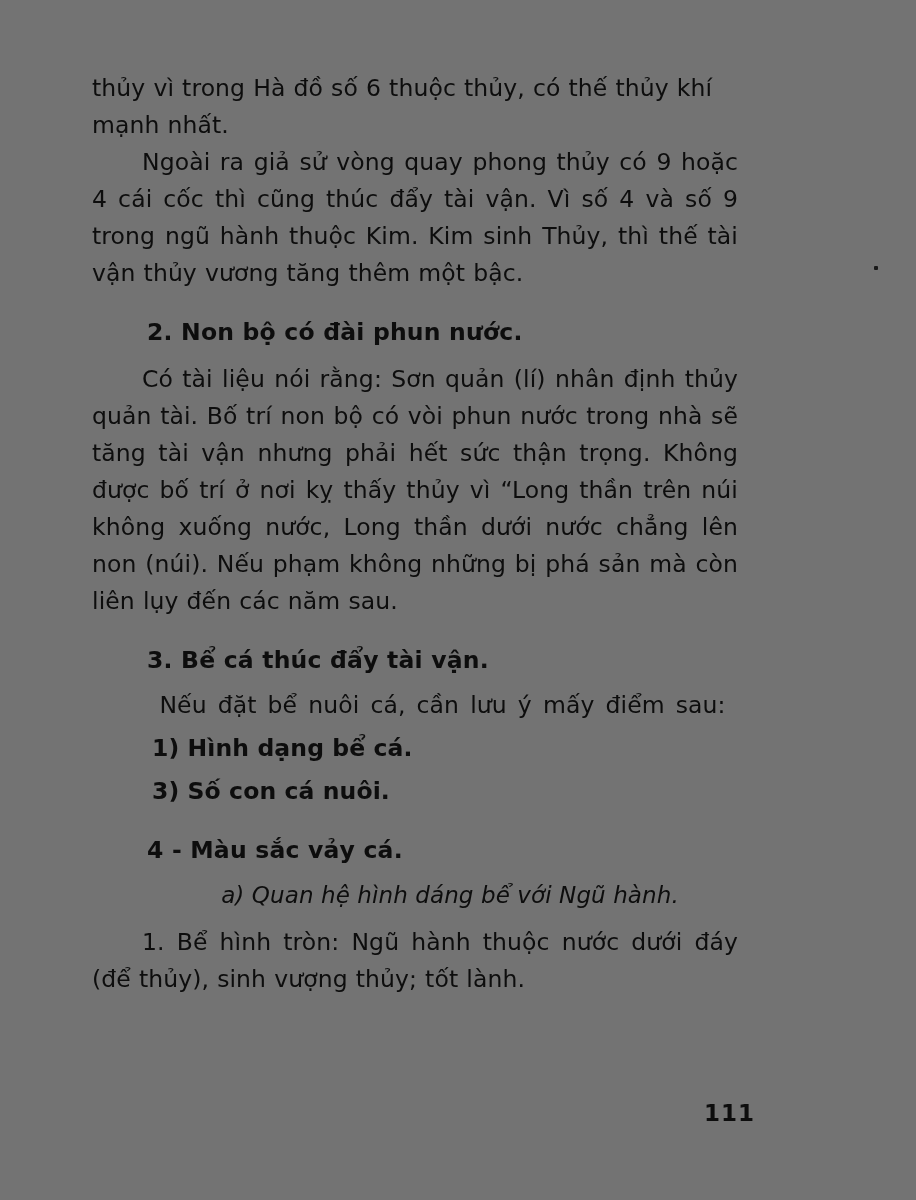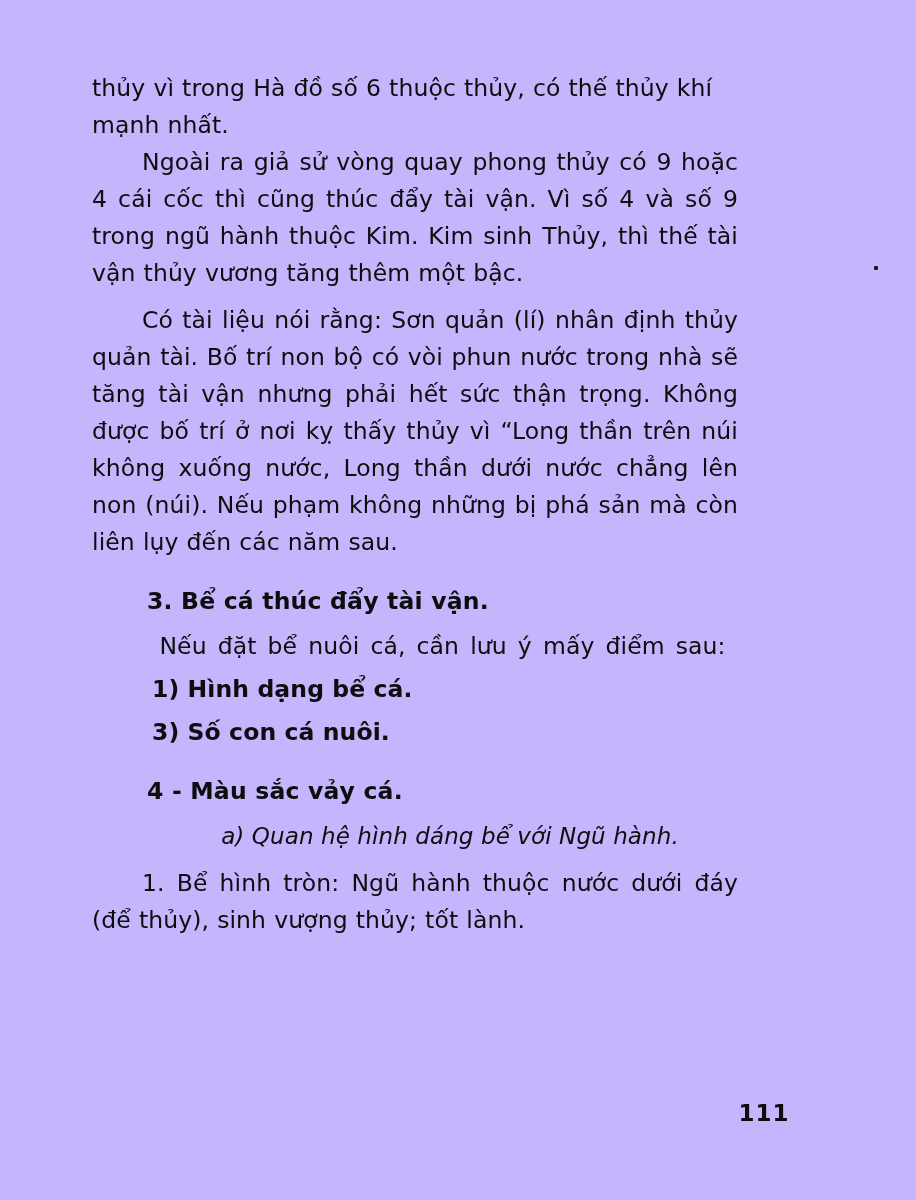--- a/index.html
+++ b/index.html
@@ -5,21 +5,21 @@
 <style>
   html, body {
     margin: 0;
     padding: 0;
     background: #ffffff;
   }
   #page {
     position: relative;
     width: 916px;
     height: 1200px;
-    background: #c4b5fd;
+    background: #737373;
     overflow: hidden;
     font-family: "DejaVu Sans", "Liberation Sans", sans-serif;
     color: #0d0d0d;
     -webkit-font-smoothing: antialiased;
   }
   
   #text-column {
     position: absolute;
     left: 92px;
     top: 70px;
@@ -89,21 +89,21 @@
     text-align: center;
     padding-left: 70px;
     letter-spacing: 0.1px;
   }
 
   #page-number {
     position: absolute;
     right: 92px;
     top: 1100px;
     width: 120px;
-    text-align: center;
+    text-align: left;
     font-size: 23px;
     font-weight: 700;
     letter-spacing: 1px;
   }
 
   
   #margin-speck {
     position: absolute;
     left: 874px;
     top: 266px;
@@ -117,20 +117,21 @@
 <body>
 
 <div id="page">
 
   <div id="text-column">
 
     <p class="para last-flush">thủy vì trong Hà đồ số 6 thuộc thủy, có thế thủy khí mạnh nhất.</p>
 
     <p class="para indent">Ngoài ra giả sử vòng quay phong thủy có 9 hoặc 4 cái cốc thì cũng thúc đẩy tài vận. Vì số 4 và số 9 trong ngũ hành thuộc Kim. Kim sinh Thủy, thì thế tài vận thủy vương tăng thêm một bậc.</p>
 
+    <h2 class="heading gap-before gap-after">2. Non bộ có đài phun nước.</h2>
 
 
     <p class="para indent gap-sm">Có tài liệu nói rằng: Sơn quản (lí) nhân định thủy quản tài. Bố trí non bộ có vòi phun nước trong nhà sẽ tăng tài vận nhưng phải hết sức thận trọng. Không được bố trí ở nơi kỵ thấy thủy vì “Long thần trên núi không xuống nước, Long thần dưới nước chẳng lên non (núi). Nếu phạm không những bị phá sản mà còn liên lụy đến các năm sau.</p>
 
     <h2 class="heading gap-before gap-after">3. Bể cá thúc đẩy tài vận.</h2>
 
     <p class="subitem wide">Nếu đặt bể nuôi cá, cần lưu ý mấy điểm sau:</p>
 
     <p class="listitem sp">1) Hình dạng bể cá.</p>
 

